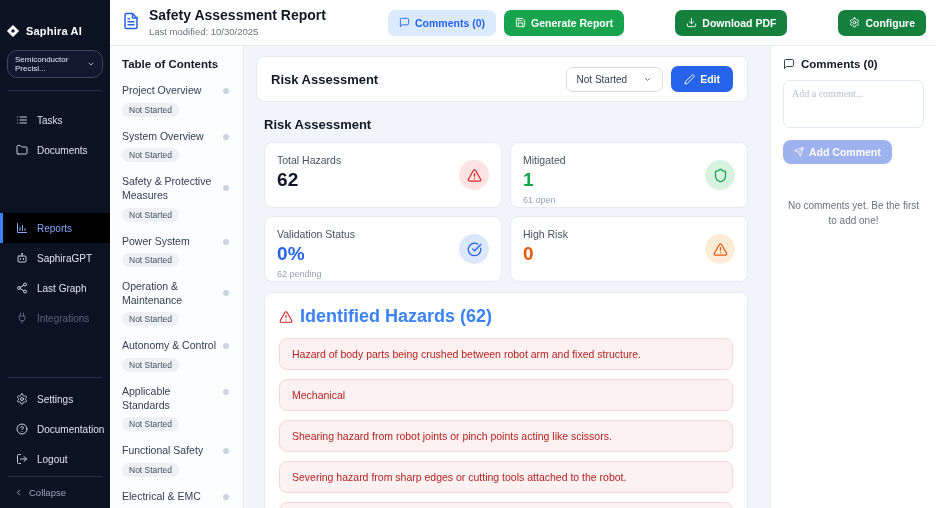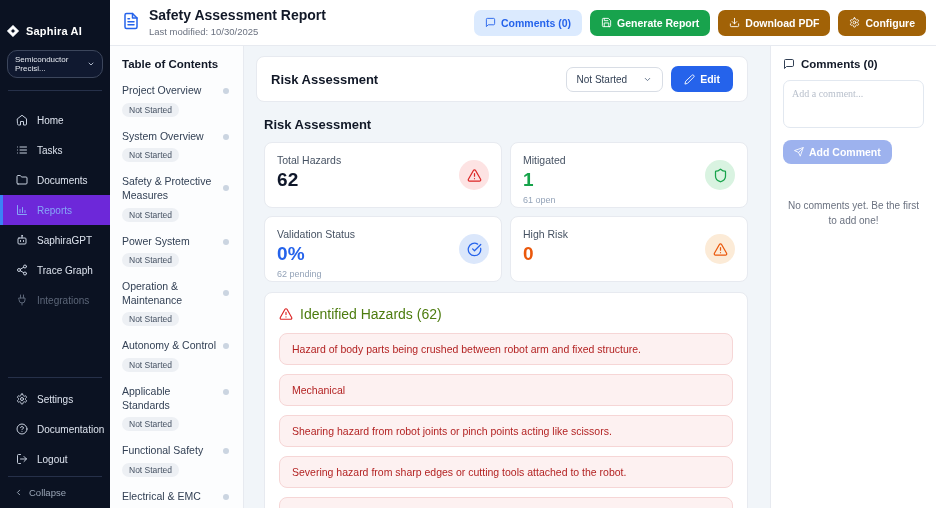--- a/index.html
+++ b/index.html
@@ -11,21 +11,21 @@
   .sidebar { width:110px; background:#0b1222; color:#e2e8f0; display:flex; flex-direction:column; flex-shrink:0; }
   .logo-row { display:flex; align-items:center; justify-content:flex-start; gap:6px; padding:24px 6px 8px; }
   .logo-row svg { width:14px; height:14px; }
   .logo-text { font-size:11px; font-weight:700; color:#fff; letter-spacing:.2px; }
   .org-pill { margin:4px 7px 0; border:1px solid #3c465c; border-radius:10px; padding:4px 7px; font-size:8px; color:#e5e9f0; display:flex; align-items:center; justify-content:space-between; cursor:pointer; background:#101930; }
   .org-pill svg { width:8px; height:8px; stroke:#aab4c6; flex-shrink:0; }
   .side-divider { border-top:1px solid #263049; margin:12px 8px 0; }
   .nav { margin-top:14px; }
   .nav-item { display:flex; align-items:center; gap:9px; padding:9px 10px 9px 13px; font-size:10px; color:#dde3ee; cursor:pointer; border-left:3px solid transparent; }
   .nav-item svg { width:12px; height:12px; stroke:#c7cfdd; flex-shrink:0; }
-  .nav-item.active { background:#6d28d9; border-left-color:#3b82f6; color:#86a7f7; }
+  .nav-item.active { background:#000000; border-left-color:#3b82f6; color:#86a7f7;margin-top:48px; }
   .nav-item.active svg { stroke:#86a7f7; }
   .nav-item.disabled { color:#5c6678; }
   .nav-item.disabled svg { stroke:#5c6678; }
   .side-bottom { margin-top:auto; }
   .collapse-row { display:flex; align-items:center; gap:6px; padding:10px 14px; font-size:9.5px; color:#9aa5b6; cursor:pointer; }
   .collapse-row svg { width:9px; height:9px; stroke:#9aa5b6; }
 
   
   .right-col { flex:1; display:flex; flex-direction:column; min-width:0; }
 
@@ -35,21 +35,21 @@
   .title-block { line-height:1.25; }
   .page-title { font-size:14px; font-weight:700; color:#111827; }
   .page-sub { font-size:9.5px; color:#6b7280; margin-top:1px; }
   .topbar-actions { margin-left:auto; display:flex; gap:8px; align-items:center; }
   .btn { display:inline-flex; align-items:center; gap:5px; border:none; border-radius:7px; padding:7px 11px; font-size:10.5px; font-weight:700; cursor:pointer; font-family:inherit; white-space:nowrap; }
   .btn svg { width:11px; height:11px; }
   .btn-comments { background:#dbeafe; color:#2563eb; }
   .btn-comments svg { stroke:#2563eb; }
   .btn-generate { background:#18a34d; color:#fff; }
   .btn-generate svg { stroke:#fff; }
-  .btn-dark { background:#a16207; color:#fff; }
+  .btn-dark { background:#15803d; color:#fff;margin-left:43px; }
   .btn-dark svg { stroke:#fff; }
 
   
   .content-row { flex:1; display:flex; min-height:0; }
 
   
   .toc { width:134px; background:#fcfdfe; border-right:1px solid #e7eaf0; padding:12px 12px 0; flex-shrink:0; overflow:hidden; }
   .toc-title { font-size:11.5px; font-weight:700; color:#111827; margin-bottom:14px; }
   .toc-item { position:relative; margin-bottom:13px; padding-right:14px; cursor:pointer; }
   .toc-item-label { font-size:10.5px; color:#334155; line-height:1.3; }
@@ -75,21 +75,21 @@
   .stat-icon { position:absolute; right:12px; top:50%; transform:translateY(-50%); width:30px; height:30px; border-radius:50%; display:flex; align-items:center; justify-content:center; }
   .stat-icon svg { width:15px; height:15px; }
   .v-dark { color:#0f172a; } .v-green { color:#16a34a; } .v-blue { color:#2563eb; } .v-orange { color:#ea580c; }
   .ic-red { background:#fde3e3; } .ic-red svg { stroke:#dc2626; }
   .ic-green { background:#d9f3e1; } .ic-green svg { stroke:#16a34a; }
   .ic-blue { background:#dbe7fb; } .ic-blue svg { stroke:#2563eb; }
   .ic-orange { background:#fcebd7; } .ic-orange svg { stroke:#ea580c; }
   .hazards-card { margin-top:10px; padding:13px 14px 14px; }
   .hazards-head { display:flex; align-items:center; gap:7px; margin-bottom:11px; }
   .hazards-head svg { width:14px; height:14px; stroke:#dc2626; }
-  .hazards-title { font-size:14px; font-weight:400; color:#4d7c0f; }
+  .hazards-title { font-size:18px; font-weight:700; color:#3b82f6; }
   .hazard-row { background:#fdf1f1; border:1px solid #f6d6d6; border-radius:8px; padding:9px 12px; font-size:10.5px; color:#b32323; margin-bottom:9px; }
   .hazard-row:last-child { margin-bottom:0; }
 
   
   .comments { width:166px; background:#fff; border-left:1px solid #e7eaf0; padding:12px 12px 0; flex-shrink:0; overflow:hidden; }
   .comments-head { display:flex; align-items:center; gap:6px; margin-bottom:10px; }
   .comments-head svg { width:12px; height:12px; stroke:#334155; }
   .comments-title { font-size:11.5px; font-weight:700; color:#111827; }
   .comment-input { width:100%; height:48px; border:1px solid #e2e8f0; border-radius:7px; padding:7px 8px; font-size:10px; font-family:Liberation Serif, serif; color:#334155; resize:none; outline:none; }
   .comment-input::placeholder { color:#b9c0cc; }
@@ -113,26 +113,20 @@
       <span>Semiconductor Precisi...</span>
       <svg viewBox="0 0 24 24" fill="none" stroke-width="3" stroke-linecap="round" stroke-linejoin="round" stroke="currentColor">
           <path d="m6 9 6 6 6-6"></path>
         </svg>
     </div>
     <div class="side-divider"></div>
 
     <nav class="nav">
       <div class="nav-item">
         <svg viewBox="0 0 24 24" fill="none" stroke-width="2" stroke-linecap="round" stroke-linejoin="round" stroke="currentColor">
-            <path d="m3 9.5 9-7 9 7V20a2 2 0 0 1-2 2h-4v-7h-6v7H5a2 2 0 0 1-2-2z"></path>
-          </svg>
-        <span>Home</span>
-      </div>
-      <div class="nav-item">
-        <svg viewBox="0 0 24 24" fill="none" stroke-width="2" stroke-linecap="round" stroke-linejoin="round" stroke="currentColor">
             <path d="M8 6h13M8 12h13M8 18h13M3 6h.01M3 12h.01M3 18h.01"></path>
           </svg>
         <span>Tasks</span>
       </div>
       <div class="nav-item">
         <svg viewBox="0 0 24 24" fill="none" stroke-width="2" stroke-linecap="round" stroke-linejoin="round" stroke="currentColor">
             <path d="M4 20h16a2 2 0 0 0 2-2V8a2 2 0 0 0-2-2h-7.9a2 2 0 0 1-1.69-.9L9.6 3.9A2 2 0 0 0 7.93 3H4a2 2 0 0 0-2 2v13c0 1.1.9 2 2 2Z"></path>
           </svg>
         <span>Documents</span>
       </div>
@@ -152,21 +146,21 @@
           </svg>
         <span>SaphiraGPT</span>
       </div>
       <div class="nav-item">
         <svg viewBox="0 0 24 24" fill="none" stroke-width="2" stroke-linecap="round" stroke-linejoin="round" stroke="currentColor">
             <circle cx="18" cy="5" r="3"></circle>
             <circle cx="6" cy="12" r="3"></circle>
             <circle cx="18" cy="19" r="3"></circle>
             <path d="m8.59 13.51 6.83 3.98M15.41 6.51l-6.82 3.98"></path>
           </svg>
-        <span>Trace Graph</span>
+        <span>Last Graph</span>
       </div>
       <div class="nav-item disabled">
         <svg viewBox="0 0 24 24" fill="none" stroke-width="2" stroke-linecap="round" stroke-linejoin="round" stroke="currentColor">
             <path d="M12 22v-4M9 8V2M15 8V2M6 8h12v4a6 6 0 0 1-12 0z"></path>
           </svg>
         <span>Integrations</span>
       </div>
     </nav>
 
     <div class="side-bottom">

